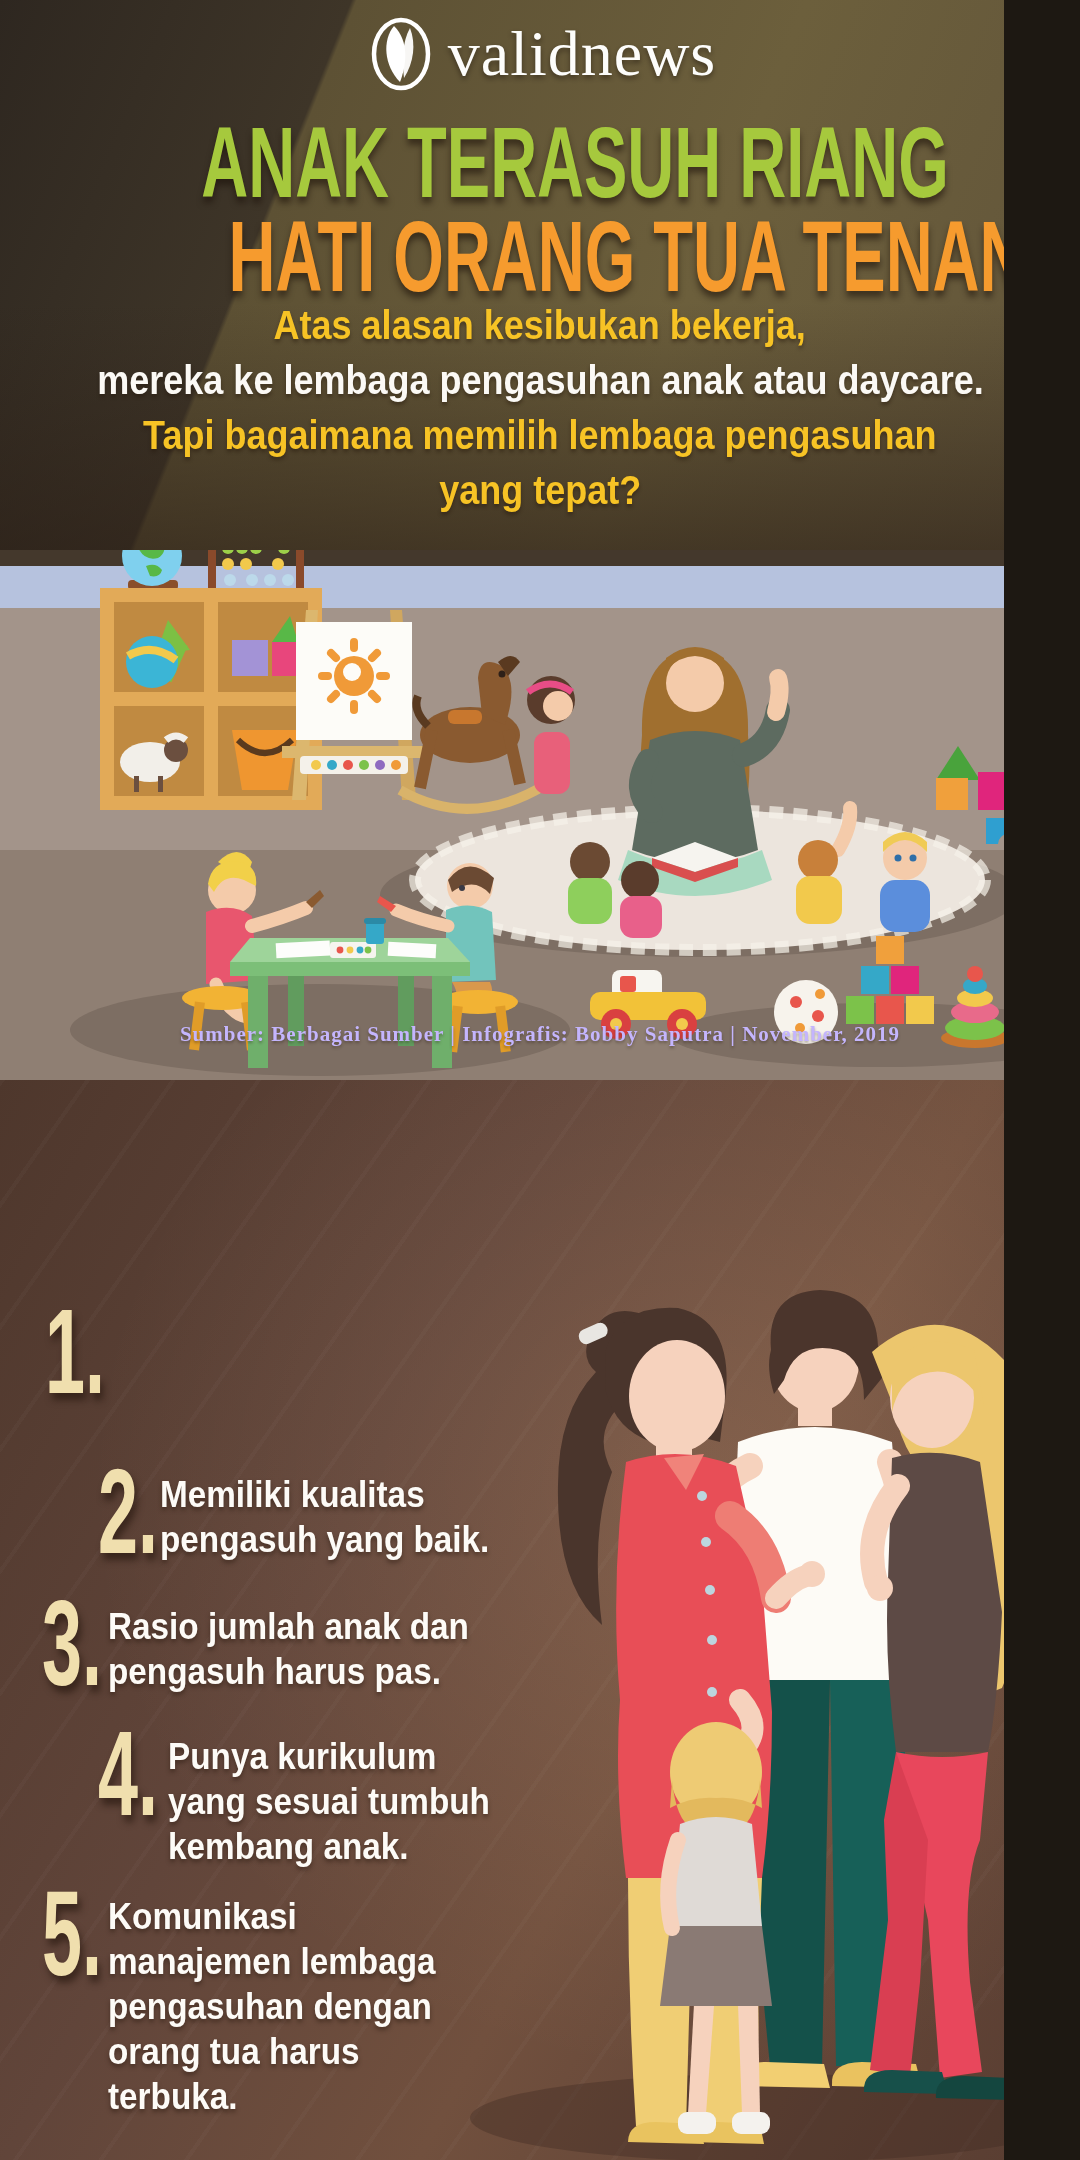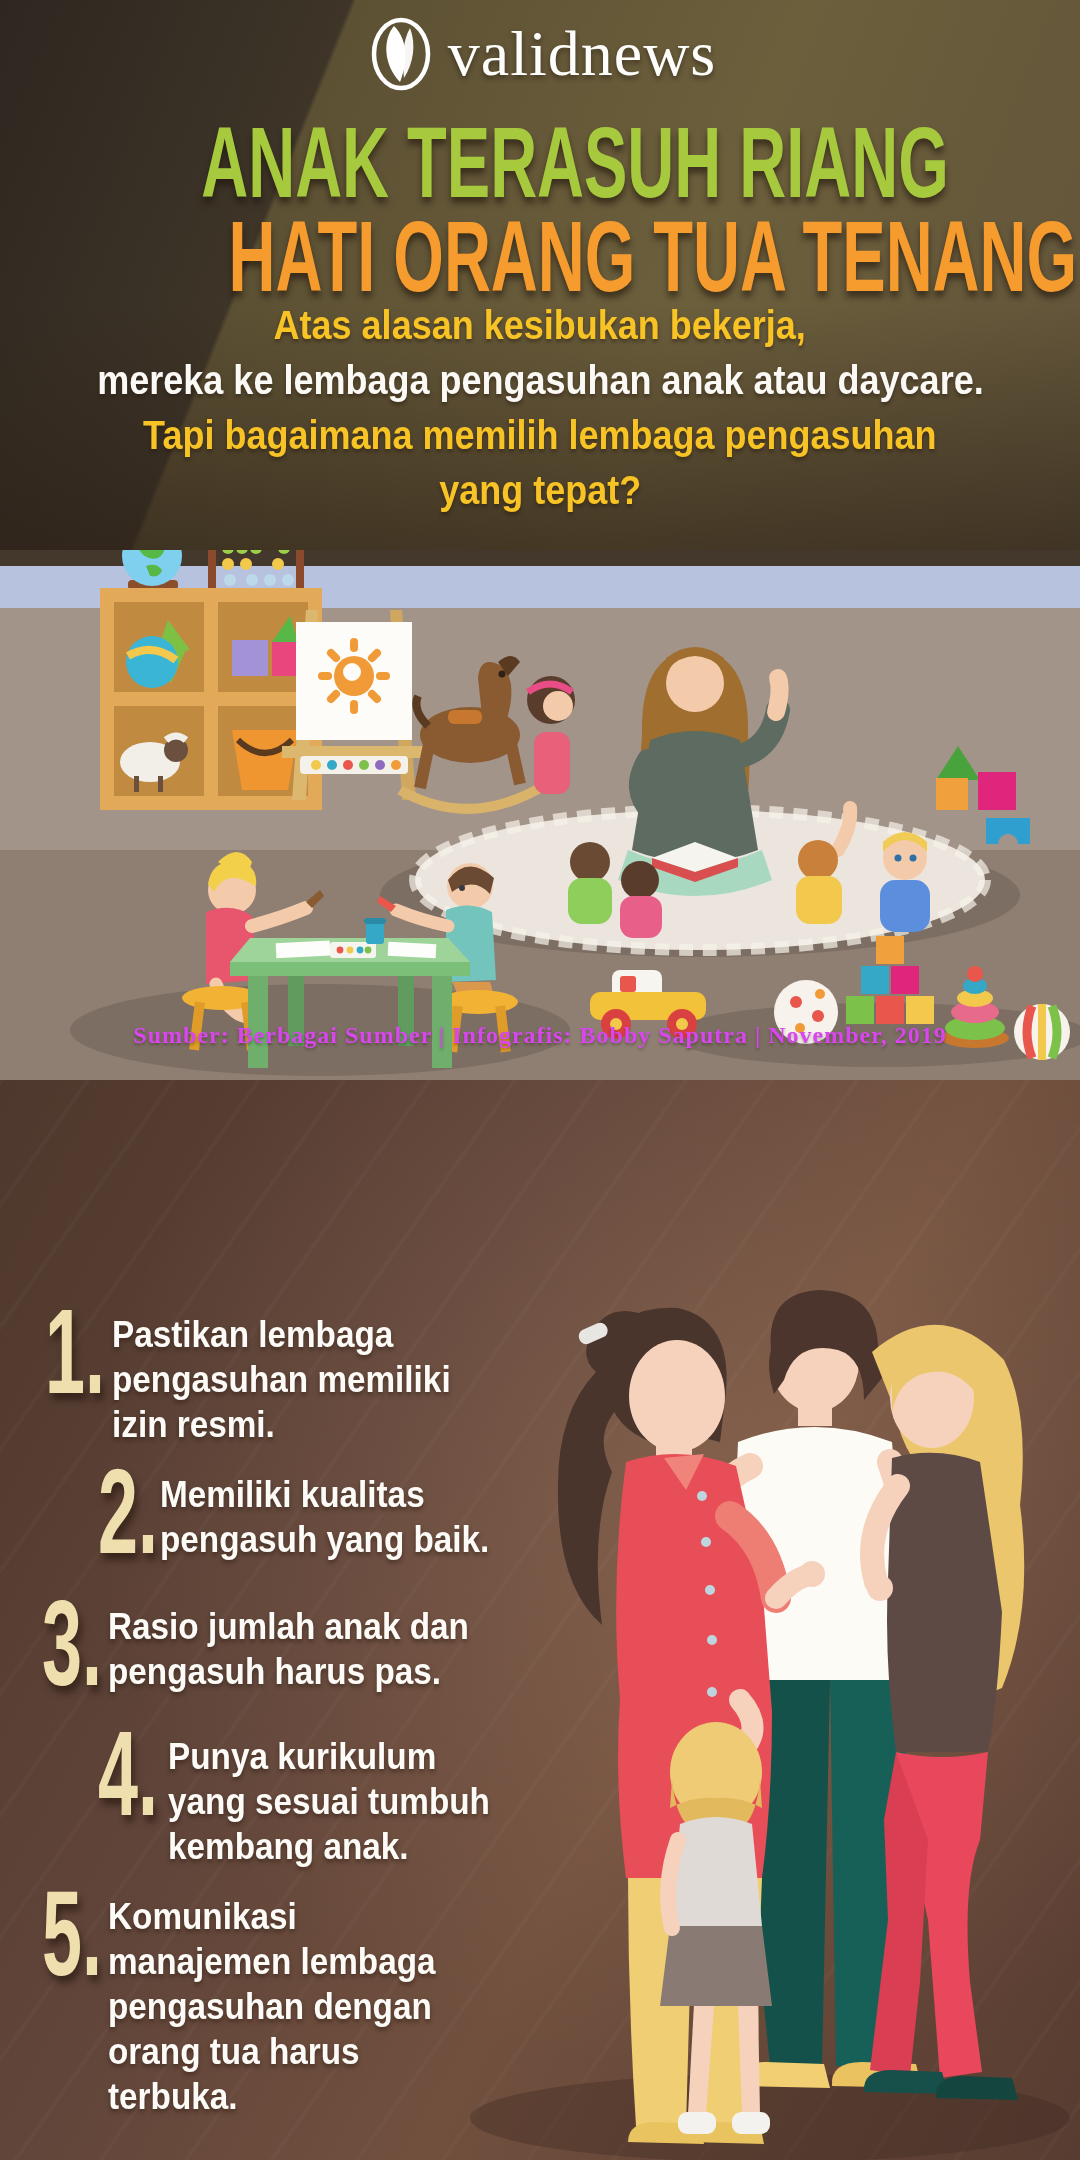--- a/index.html
+++ b/index.html
@@ -1,17 +1,17 @@
 <!DOCTYPE html>
 <html><head>
 <meta charset="utf-8">
 <style>
   html,body{margin:0;padding:0;background:#1d1812;}
   .poster{
-    position:relative;width:1080px;height:2160px;overflow:hidden;
+    position:relative;width:1004px;height:2160px;overflow:hidden;
     font-family:"Liberation Sans",sans-serif;
     background:#3a2f26;
   }
   .abs{position:absolute;}
 
   
   .top-section{
     left:0;top:0;width:1080px;height:550px;
     background:
       linear-gradient(180deg, rgba(0,0,0,0) 55%, rgba(42,30,22,.6) 100%),
@@ -33,21 +33,21 @@
   .intro .line{display:block;white-space:nowrap;line-height:47px;}
   .intro .line span{display:inline-block;transform:scaleX(.9);transform-origin:50% 50%;
     font-size:40px;text-shadow:0 3px 4px rgba(35,22,10,.45);}
   .intro .hl span{color:#f7c325;font-weight:bold;}
   .intro .body span{color:#fbf9f5;font-weight:bold;}
 
   
   .scene-section{left:0;top:550px;width:1080px;height:530px;}
   .credits{
     left:0;top:1022px;width:1080px;text-align:center;
-    font-family:"Liberation Serif",serif;font-weight:bold;font-size:24px;color:#d946ef;
+    font-family:"Liberation Serif",serif;font-weight:bold;font-size:21px;color:#c4b5fd;
     letter-spacing:1px;text-shadow:0 2px 3px rgba(40,28,18,.4);
   }
 
   
   .bottom-section{
     left:0;top:1080px;width:1080px;height:1080px;
     background:
       repeating-linear-gradient(125deg, rgba(255,255,255,.022) 0 4px, rgba(255,255,255,0) 4px 70px),
       radial-gradient(ellipse at 66% 38%, rgba(255,205,165,.14), rgba(255,205,165,0) 62%),
       linear-gradient(118deg, #4e372c 0%, #61453a 35%, #71503e 60%, #573c31 100%);
@@ -402,23 +402,20 @@
         <path d="M230,646 L322,646 L332,726 L220,726 Z" fill="#8a7a74"></path>
         <path d="M238,560 Q222,606 232,648" stroke="#f6d2bd" stroke-width="16" fill="none" stroke-linecap="round"></path>
         <rect x="238" y="832" width="38" height="22" rx="9" fill="#f4f2ee"></rect>
         <rect x="292" y="832" width="38" height="22" rx="9" fill="#f4f2ee"></rect>
       </g>
     </svg>
   </div>
 
 
   <div class="abs tip-num n1"><span>1.</span></div>
-  <div class="abs tip-text t1"><span>Pastikan lembaga
-pengasuhan memiliki
-izin resmi.</span></div>
 
   <div class="abs tip-num n2"><span>2.</span></div>
   <div class="abs tip-text t2"><span>Memiliki kualitas
 pengasuh yang baik.</span></div>
 
   <div class="abs tip-num n3"><span>3.</span></div>
   <div class="abs tip-text t3"><span>Rasio jumlah anak dan
 pengasuh harus pas.</span></div>
 
   <div class="abs tip-num n4"><span>4.</span></div>

